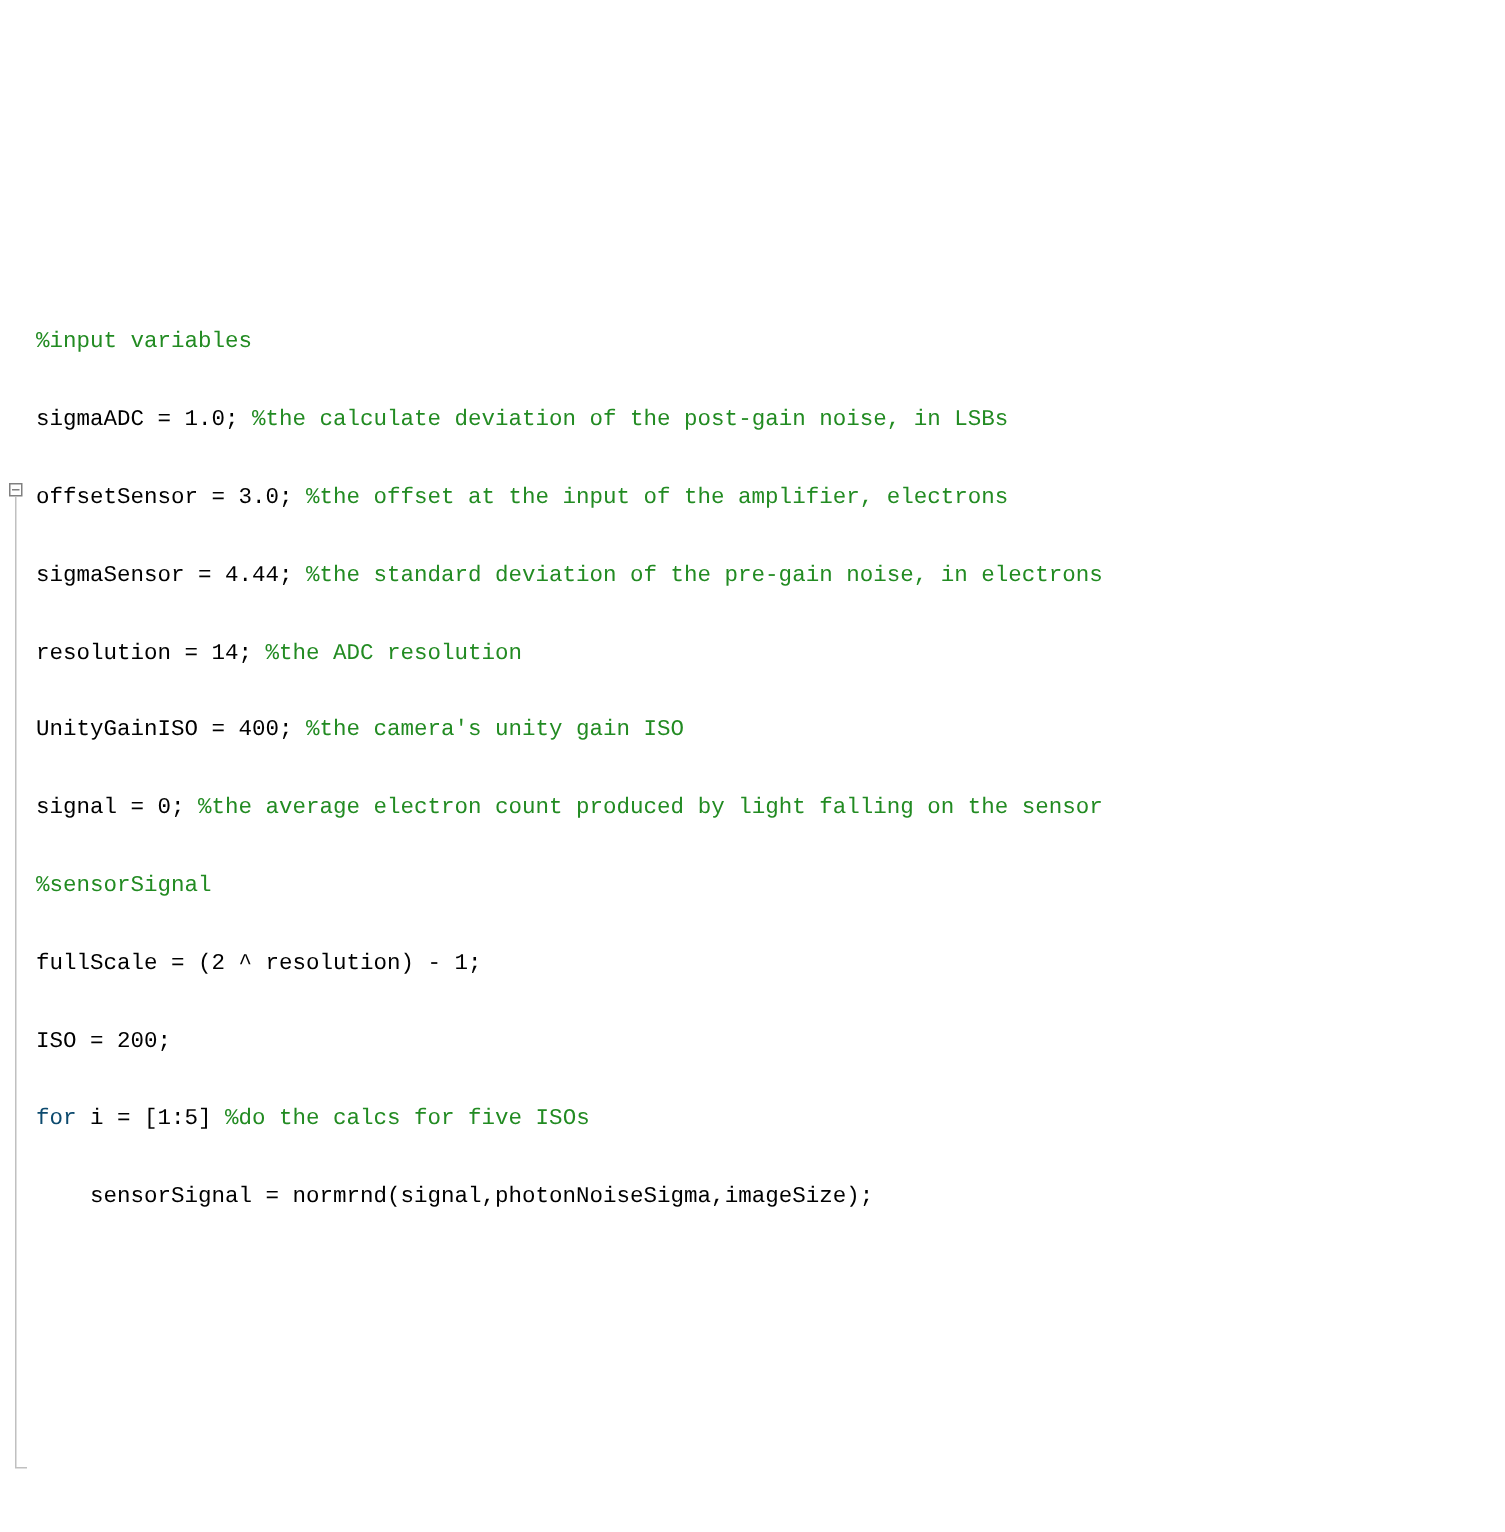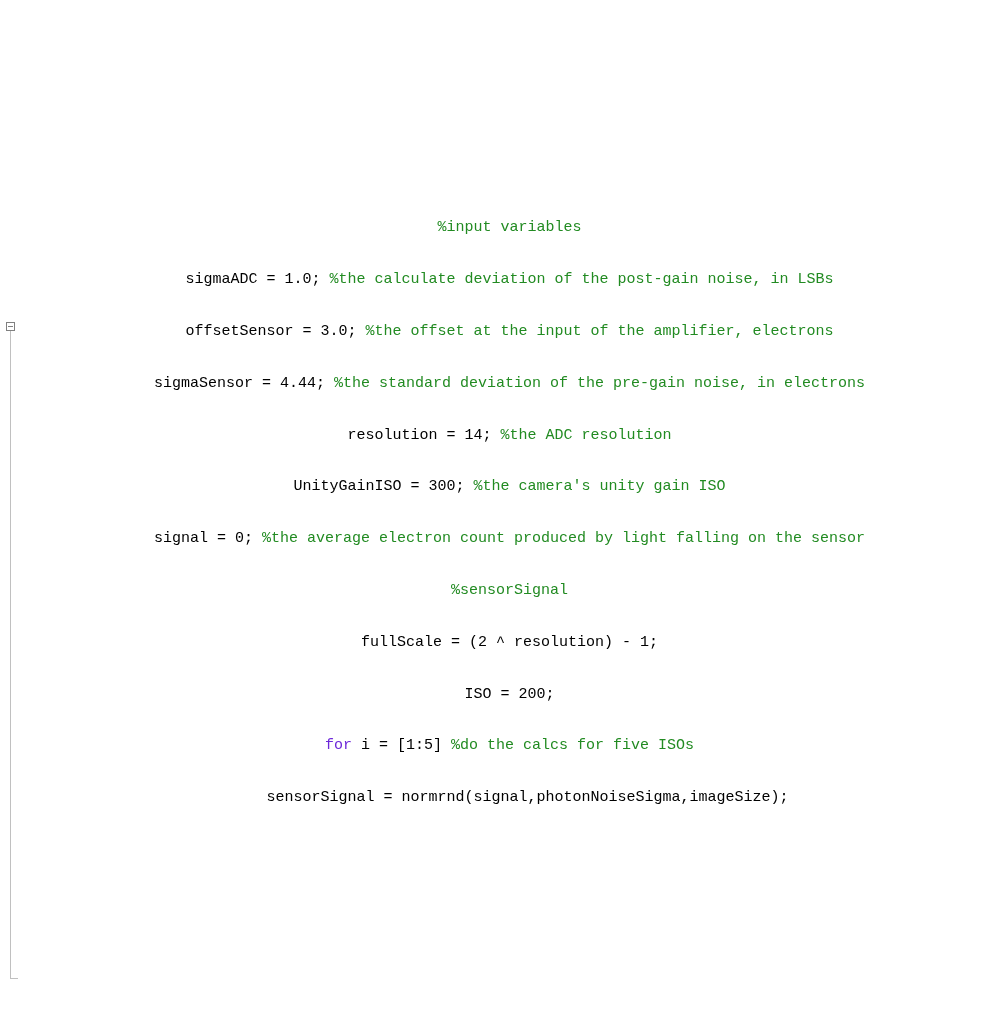--- a/index.html
+++ b/index.html
@@ -6,22 +6,22 @@
     margin: 0;
     padding: 8px 8px 8px 24px;
     background: #ffffff;
     font-family: "Courier New", Courier, monospace;
     font-size: 15px;
     line-height: 25.9px;
     white-space: pre;
     position: relative;
     color: #000000;
   }
-  .line { display: block; text-align: center; }
-  .kw { color: #6d28d9; margin-top: 19px; }
+  .line { display: block; }
+  .kw { color: #0c4a6e; margin-top: 19px; }
   .txt { color: #000000; }
   .cm { color: #228b22; }
   .fold-box {
     position: absolute;
     left: 6px;
     top: 322px;
     width: 9px;
     height: 9px;
     border: 1px solid #808080;
     box-sizing: border-box;
@@ -59,21 +59,21 @@
 
 <div class="fold-box"></div>
 <div class="fold-line"></div>
 <div class="fold-end"></div>
 
 <div id="code"><span class="line"><span class="cm">%input variables</span></span>
 <span class="line"><span class="txt">sigmaADC = 1.0; </span><span class="cm">%the calculate deviation of the post-gain noise, in LSBs</span></span>
 <span class="line"><span class="txt">offsetSensor = 3.0; </span><span class="cm">%the offset at the input of the amplifier, electrons</span></span>
 <span class="line"><span class="txt">sigmaSensor = 4.44; </span><span class="cm">%the standard deviation of the pre-gain noise, in electrons</span></span>
 <span class="line"><span class="txt">resolution = 14; </span><span class="cm">%the ADC resolution</span></span>
-<span class="line"><span class="txt">UnityGainISO = 300; </span><span class="cm">%the camera's unity gain ISO</span></span>
+<span class="line"><span class="txt">UnityGainISO = 400; </span><span class="cm">%the camera's unity gain ISO</span></span>
 <span class="line"><span class="txt">signal = 0; </span><span class="cm">%the average electron count produced by light falling on the sensor</span></span>
 <span class="line"><span class="cm">%sensorSignal</span></span>
 <span class="line"><span class="txt">fullScale = (2 ^ resolution) - 1;</span></span>
 <span class="line"><span class="txt">ISO = 200;</span></span>
 <span class="line"><span class="kw">for</span><span class="txt"> i = [1:5] </span><span class="cm">%do the calcs for five ISOs</span></span>
 <span class="line"><span>    </span><span class="txt">sensorSignal = normrnd(signal,photonNoiseSigma,imageSize);</span></span>
 
 
 
 

